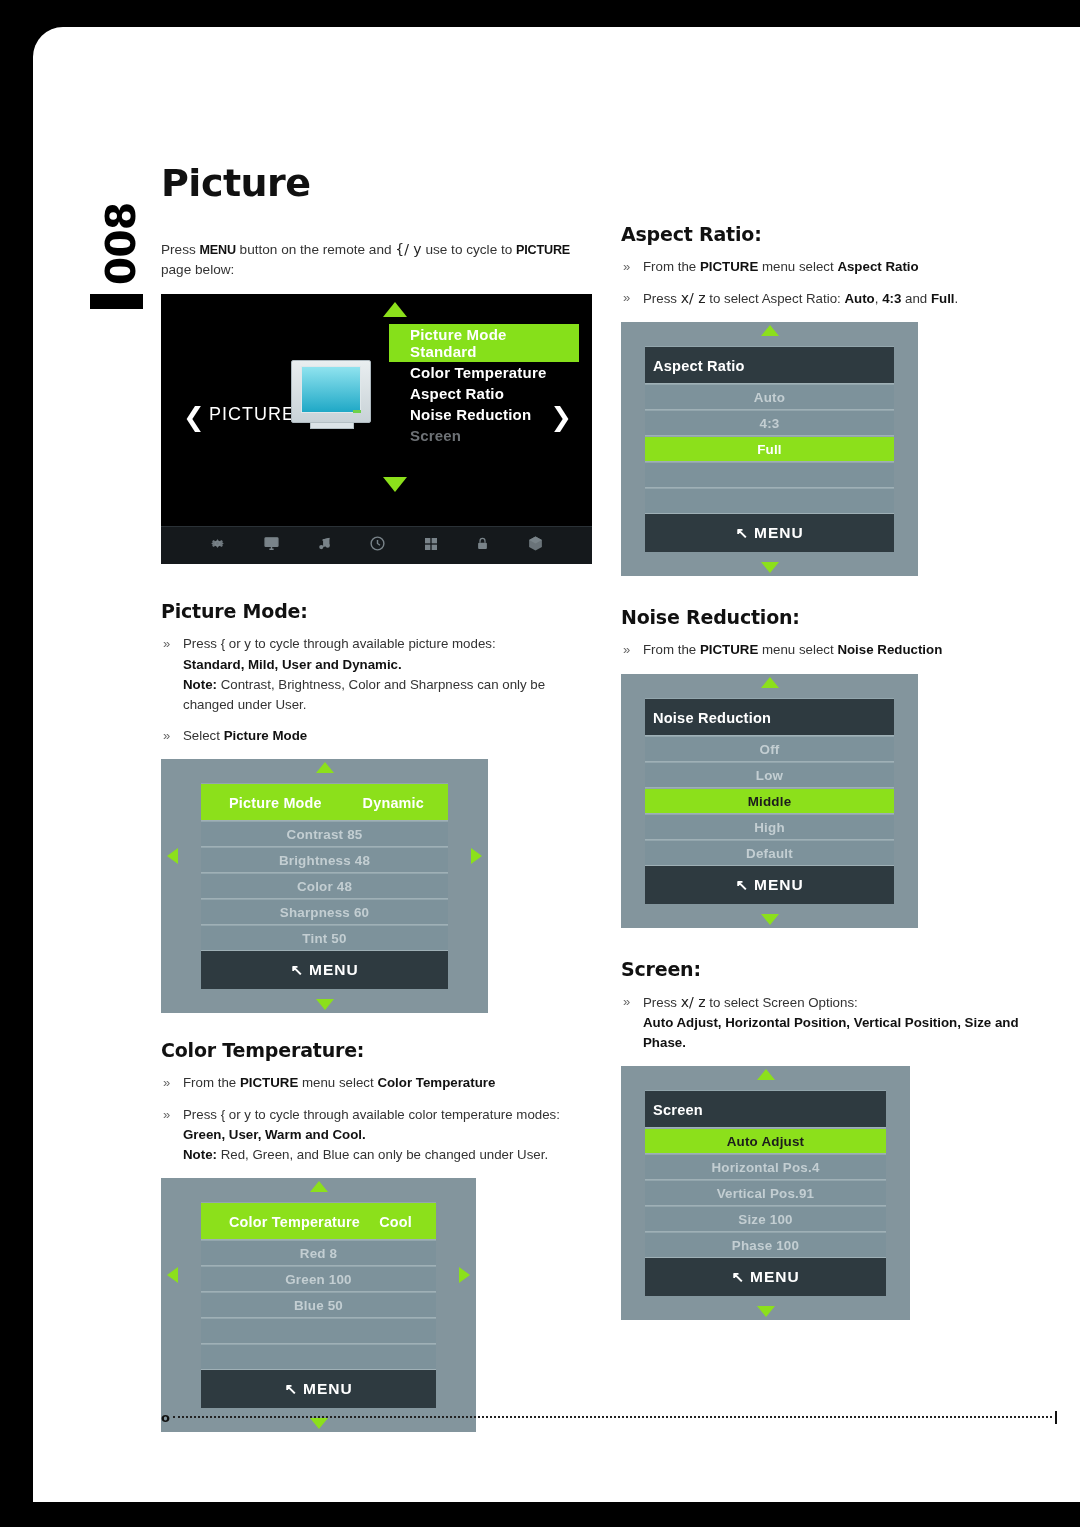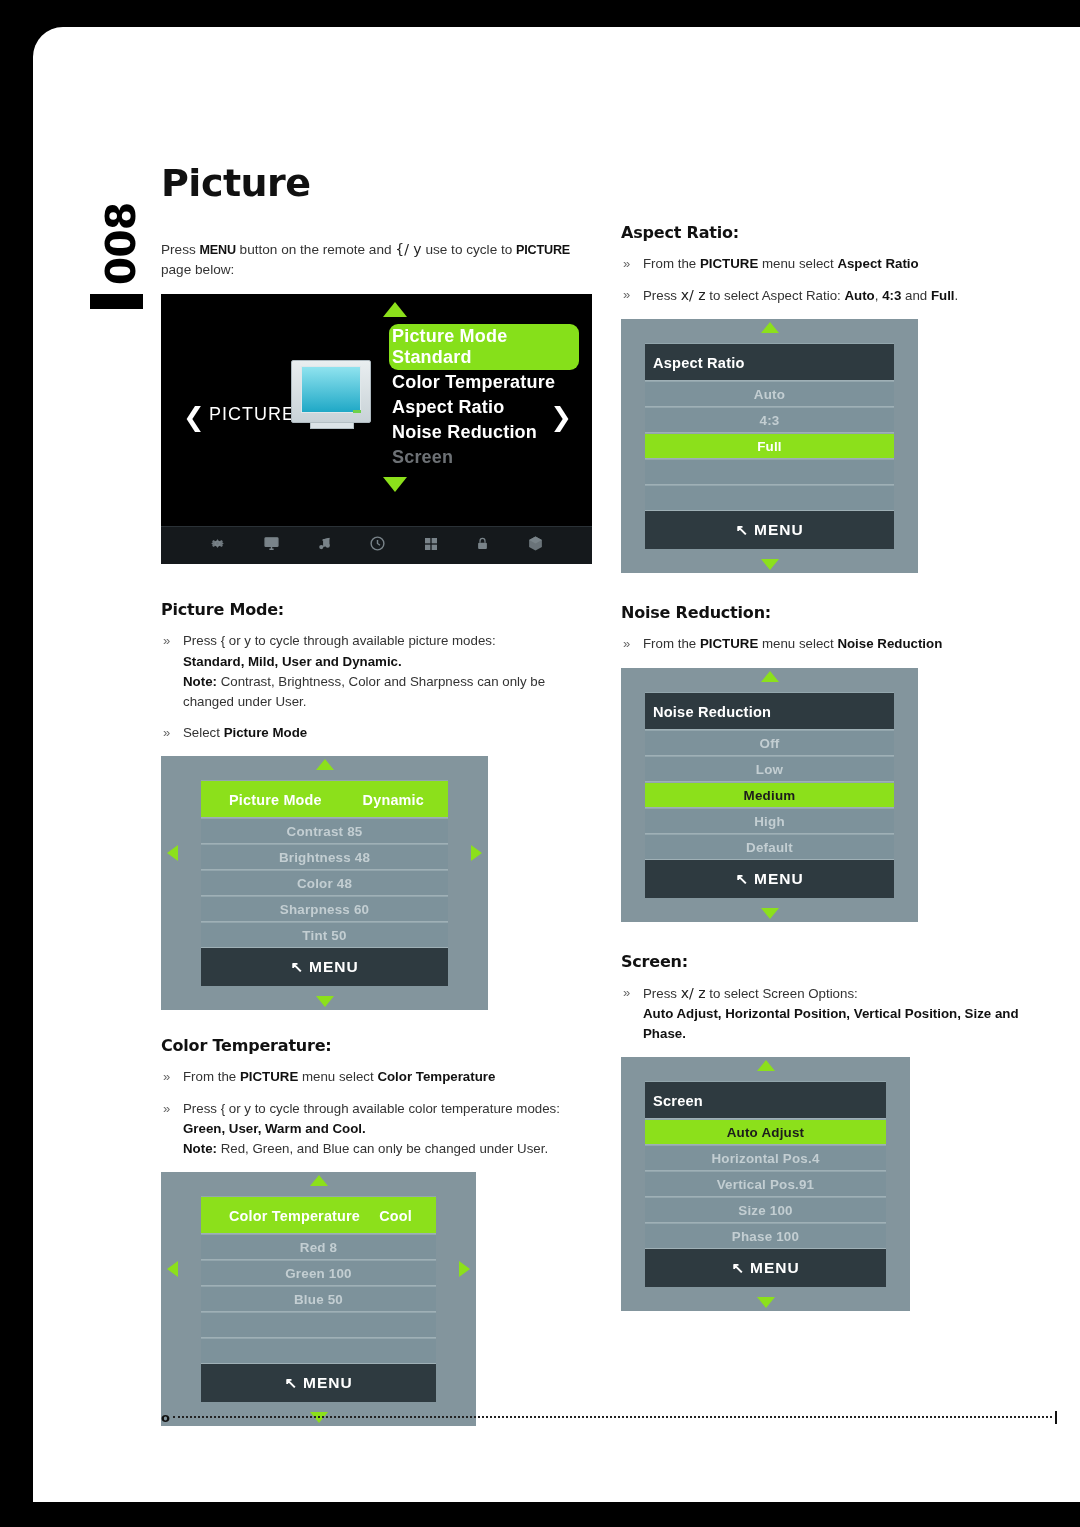--- a/index.html
+++ b/index.html
@@ -45,21 +45,21 @@
     position: absolute;
     font-family: "DejaVu Sans", sans-serif;
     font-weight: bold;
     font-size: 38px;
     color: #111;
     letter-spacing: -0.5px;
   }
   h2.section {
     font-family: "DejaVu Sans", sans-serif;
     font-weight: bold;
-    font-size: 16px;
+    font-size: 19px;
     color: #111;
     letter-spacing: -0.2px;
     margin-bottom: 12px;
   }
   p.intro {
     font-size: 13.6px;
     color: #333;
     line-height: 1.45;
   }
   .bullets { list-style: none; }
@@ -122,23 +122,23 @@
     position: absolute; left: 18px; bottom: -7px;
     width: 44px; height: 7px;
     background: #dbe3e7; border: 1px solid #b3bfc4;
   }
   .tv-glyph .led {
     position: absolute; right: 9px; bottom: 9px;
     width: 8px; height: 3px; background: #6ed14a;
   }
   .osd-list { position: absolute; left: 228px; top: 30px; width: 190px; }
   .osd-list .row {
-    font-size: 18px; color: #fff; padding: 2px 3px;
+    font-size: 15px; color: #fff; padding: 2px 21px;
     font-family: "Liberation Sans", sans-serif;
-    font-weight: bold; letter-spacing: 0.2px; border-radius: 9px;
+    font-weight: bold; letter-spacing: 0.2px;
   }
   .osd-list .row.hl { background: #86e01a; color: #fff; }
   .osd-list .row.dim { color: #6d7175; }
   .tri-up, .tri-dn {
     position: absolute; width: 0; height: 0;
     border-left: 12px solid transparent;
     border-right: 12px solid transparent;
   }
   .tri-up { border-bottom: 15px solid #8ce01b; }
   .tri-dn { border-top: 15px solid #8ce01b; }
@@ -394,21 +394,21 @@
         <li>From the <b>PICTURE</b> menu select <b>Noise Reduction</b></li>
       </ul>
 
       <div class="osd-panel" style="width:297px;">
         <div class="pnl-tri-up"></div>
         <div class="pnl-tri-dn"></div>
         <div class="osd-inner" style="margin-left:6px;margin-right:6px;">
           <div class="osd-row header">Noise Reduction</div>
           <div class="osd-row">Off</div>
           <div class="osd-row">Low</div>
-          <div class="osd-row green dark">Medium</div>
+          <div class="osd-row green dark">Middle</div>
           <div class="osd-row">High</div>
           <div class="osd-row">Default</div>
           <div class="osd-menu"><span class="arrow">↖</span><span>MENU</span></div>
         </div>
       </div>
     </div>
 
     <div style="margin-top:30px;">
       <h2 class="section">Screen:</h2>
       <ul class="bullets">

